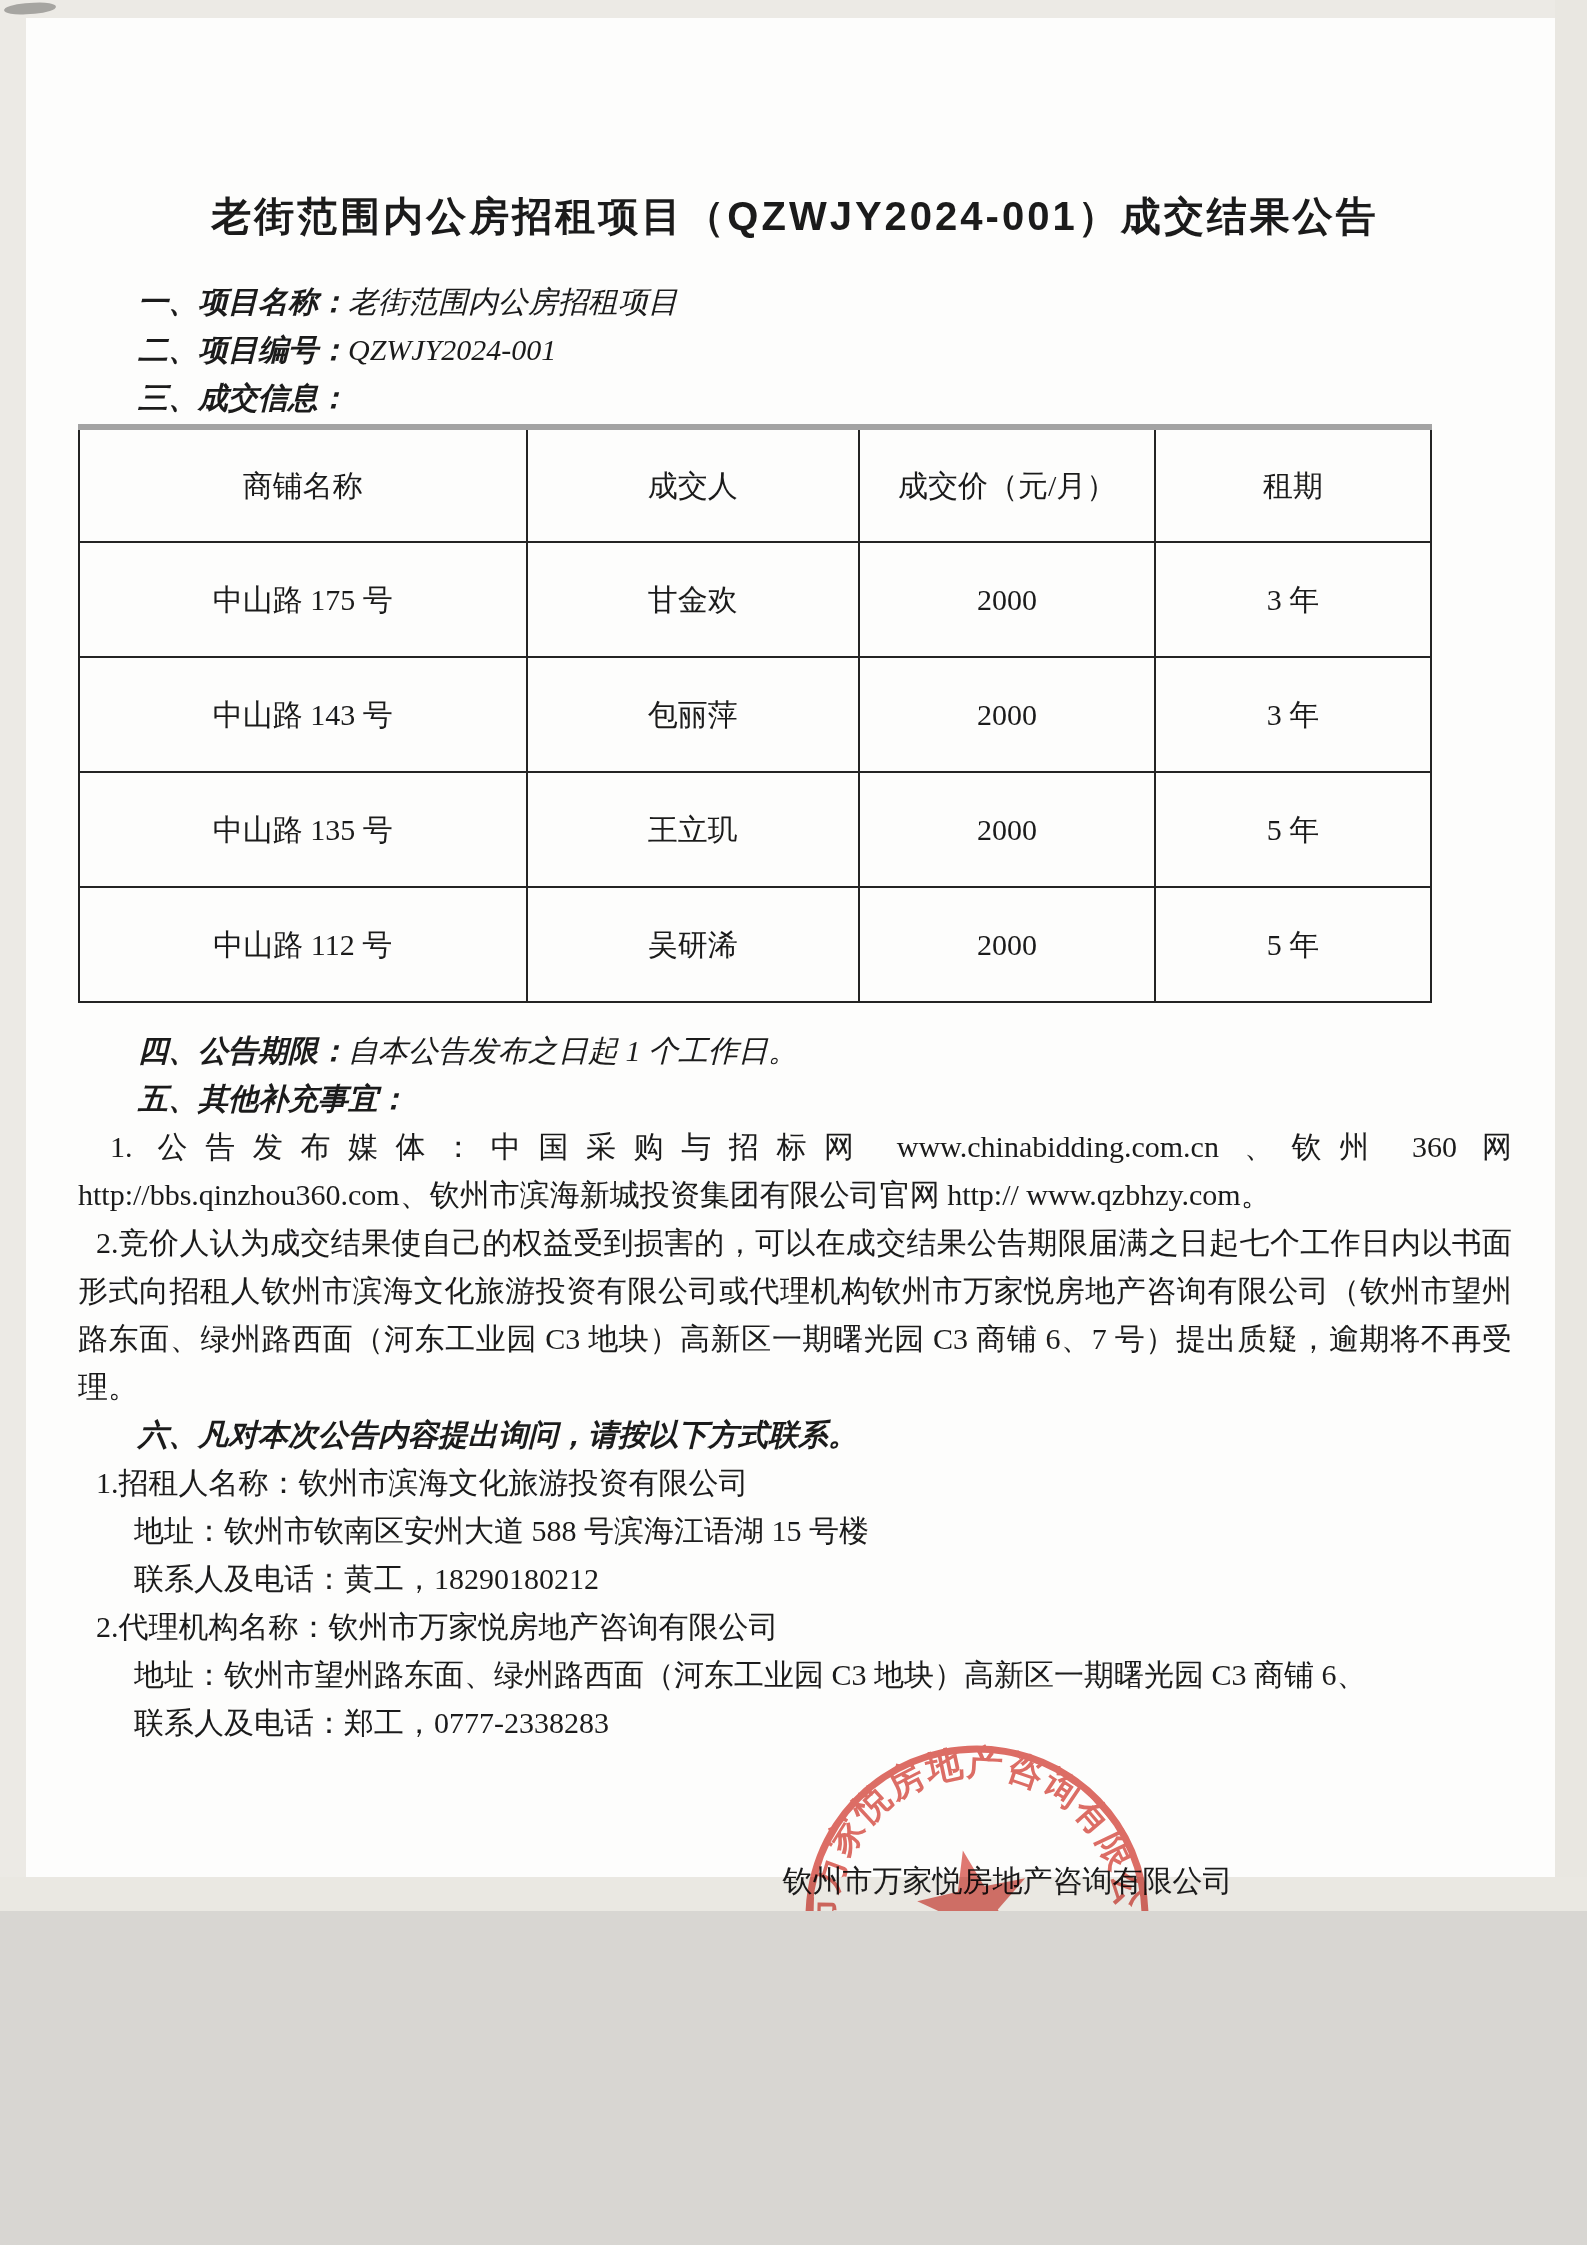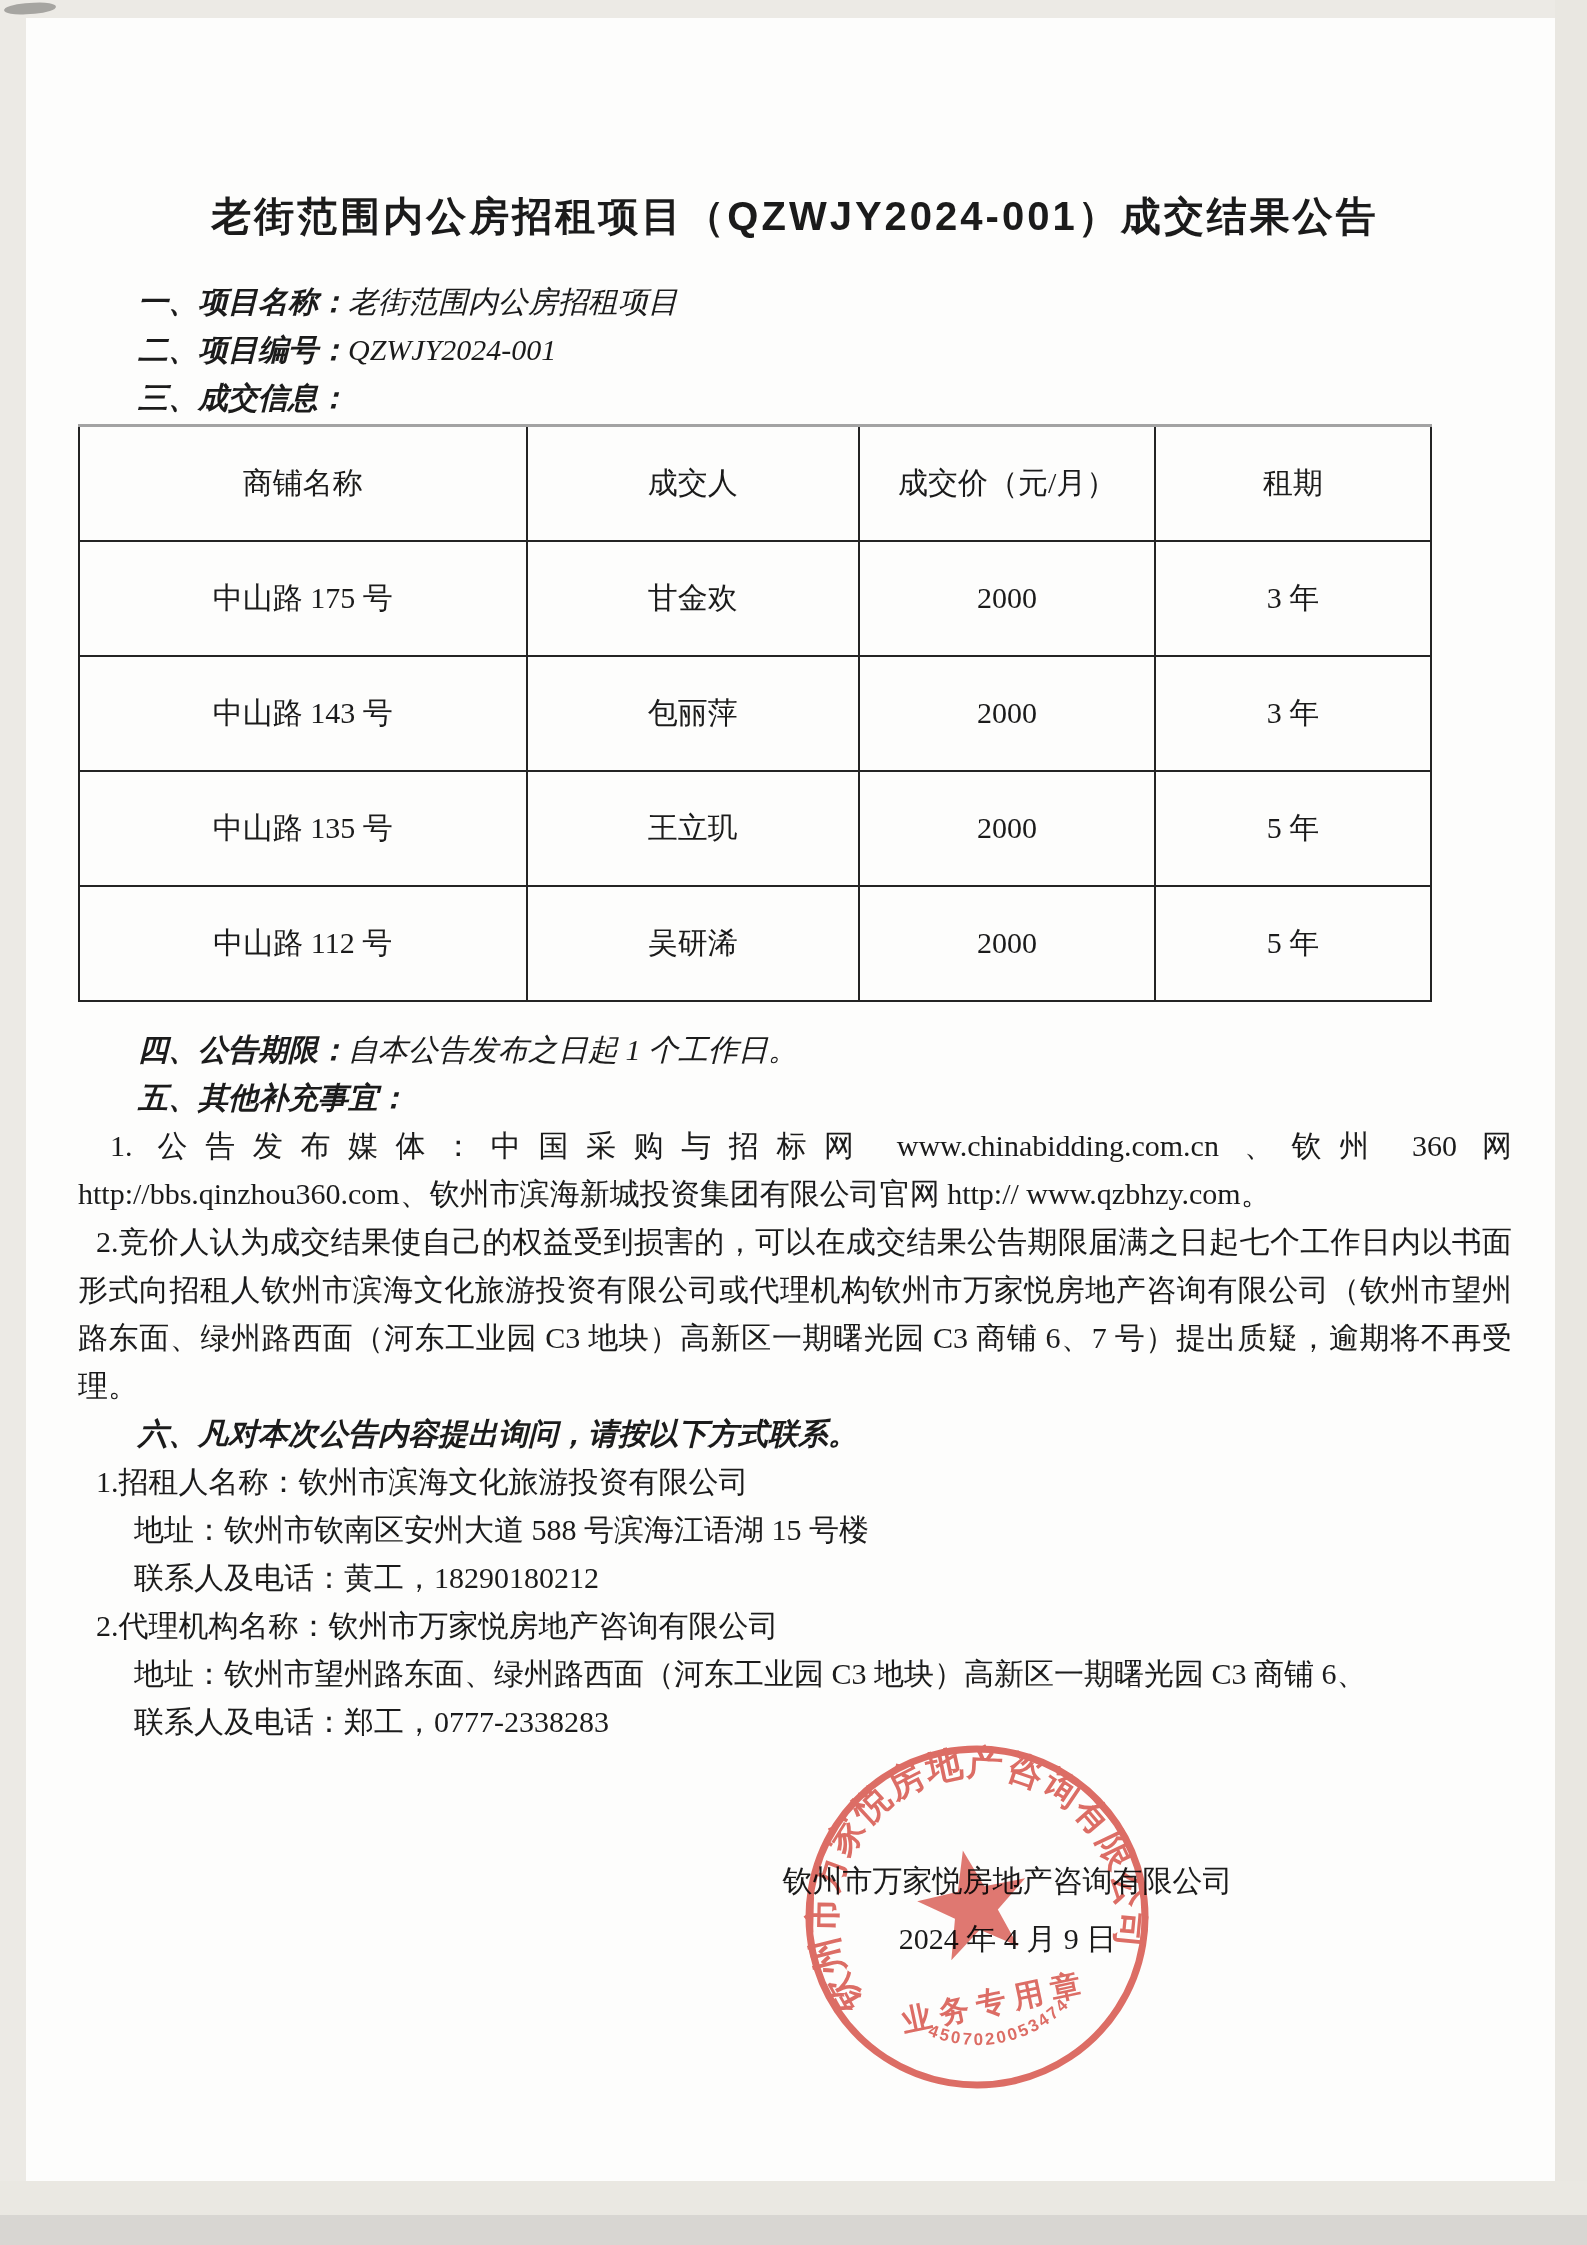--- a/index.html
+++ b/index.html
@@ -1,18 +1,18 @@
 <!DOCTYPE html>
 <html><head>
 <meta charset="utf-8">
 <style>
   * { box-sizing: border-box; }
   html,body { margin:0; padding:0; background:#d8d6d2; }
   .doc {
-    position:relative; width:1587px; height:2215px; margin:0 auto;
+    position:relative; width:1587px; height:1911px; margin:0 auto;
     background:#fdfdfc; overflow:hidden;
     font-family:"Liberation Serif","DejaVu Serif",serif; color:#1b1b1b;
   }
   
   .edge { position:absolute; background:#eceae5; }
   .edge-top { left:0; top:0; width:100%; height:18px; }
   .edge-left { left:0; top:0; width:26px; height:100%; }
   .edge-right { right:0; top:0; width:32px; height:100%; background:#e9e7e1; }
   .edge-bottom { left:0; bottom:0; width:100%; height:34px; background:#eae8e2; }
   .corner-mark { position:absolute; left:4px; top:3px; width:52px; height:11px;
@@ -38,21 +38,21 @@
   .just-force { text-align:justify; text-align-last:justify; }
 
   table.deal {
     width:1354px; margin-top:2px; border-collapse:collapse; table-layout:fixed;
     font-size:30px;
   }
   table.deal td, table.deal th {
     border:2px solid #242424; text-align:center; vertical-align:middle;
     font-weight:400; height:115px; padding:0;
   }
-  table.deal { border-top:3px solid #a3a3a3;border-radius:21px; }
+  table.deal { border-top:6px solid #a3a3a3;border-radius:21px; }
 
   .signature {
     position:absolute; left:695px; top:1856px; width:625px;
     text-align:center; font-size:30px; line-height:50px;
   }
   .signature .date { margin-top:8px;text-align:center; }
 
   .stamp {
     position:absolute; left:772px; top:1712px; width:410px; height:410px;
     transform:rotate(-12deg); mix-blend-mode:multiply; opacity:.85;

